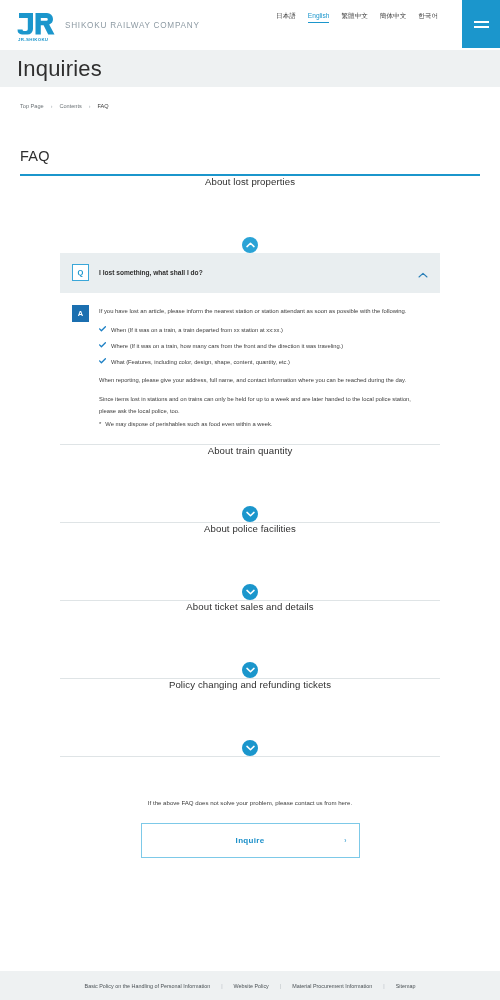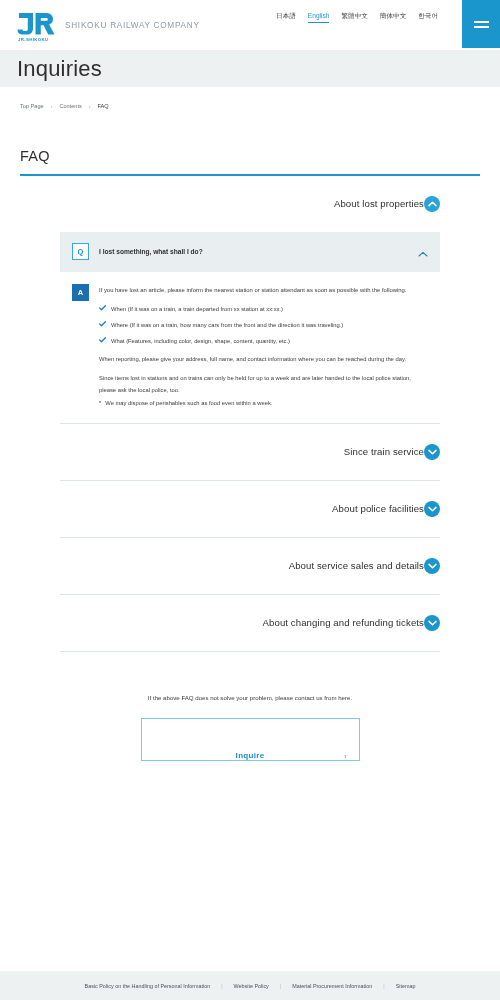--- a/index.html
+++ b/index.html
@@ -137,23 +137,24 @@
     height: 1.6px;
     background: #1b96cc;
   }
 
   
   .acc-list { padding: 0 40px; }
   .acc-section { }
   .acc-head {
     display: flex;
     align-items: center;
-    justify-content: flex-end;
-    height: 56px;
-    cursor: pointer;
+    justify-content: space-between;
+    height: 77px;
+    cursor: pointer;
+    flex-direction: column;
   }
   .acc-title {
     font-size: 9.6px;
     color: #2f2f2f;
     letter-spacing: .1px;
   }
   .acc-toggle {
     width: 16px;
     height: 16px;
     border-radius: 50%;
@@ -260,25 +261,25 @@
     margin-top: 42px;
     text-align: center;
   }
   .contact-text {
     font-size: 6.1px;
     color: #3b3b3b;
   }
   .inquire-btn {
     margin: 17px auto 0 auto;
     width: 219px;
-    height: 43px;
+    height: 35px;
     border: 1px solid #7dc9e8;
     background: #ffffff;
     display: flex;
-    align-items: flex-end;
+    align-items: center;
     justify-content: center;
     position: relative;
     cursor: pointer;
   }
   .inquire-label {
     font-size: 8px;
     font-weight: bold;
     color: #1b8fc9;
     letter-spacing: .3px;
   }
@@ -419,21 +420,21 @@
               <span>We may dispose of perishables such as food even within a week.</span>
             </p>
           </div>
         </div>
       </div>
       <div class="acc-divider"></div>
     </div>
 
     <div class="acc-section">
       <div class="acc-head">
-        <span class="acc-title">Since train service</span>
+        <span class="acc-title">About train quantity</span>
         <span class="acc-toggle">
           <svg width="9" height="6" viewBox="0 0 9 6">
               <path d="M1 1.4 L4.5 4.8 L8 1.4" stroke="#ffffff" stroke-width="1.5" fill="none" stroke-linecap="round" stroke-linejoin="round"></path>
             </svg>
         </span>
       </div>
       <div class="acc-divider"></div>
     </div>
 
 
@@ -444,33 +445,33 @@
           <svg width="9" height="6" viewBox="0 0 9 6">
               <path d="M1 1.4 L4.5 4.8 L8 1.4" stroke="#ffffff" stroke-width="1.5" fill="none" stroke-linecap="round" stroke-linejoin="round"></path>
             </svg>
         </span>
       </div>
       <div class="acc-divider"></div>
     </div>
 
     <div class="acc-section">
       <div class="acc-head">
-        <span class="acc-title">About service sales and details</span>
+        <span class="acc-title">About ticket sales and details</span>
         <span class="acc-toggle">
           <svg width="9" height="6" viewBox="0 0 9 6">
               <path d="M1 1.4 L4.5 4.8 L8 1.4" stroke="#ffffff" stroke-width="1.5" fill="none" stroke-linecap="round" stroke-linejoin="round"></path>
             </svg>
         </span>
       </div>
       <div class="acc-divider"></div>
     </div>
 
     <div class="acc-section">
       <div class="acc-head">
-        <span class="acc-title">About changing and refunding tickets</span>
+        <span class="acc-title">Policy changing and refunding tickets</span>
         <span class="acc-toggle">
           <svg width="9" height="6" viewBox="0 0 9 6">
               <path d="M1 1.4 L4.5 4.8 L8 1.4" stroke="#ffffff" stroke-width="1.5" fill="none" stroke-linecap="round" stroke-linejoin="round"></path>
             </svg>
         </span>
       </div>
       <div class="acc-divider"></div>
     </div>
 
   </div>

